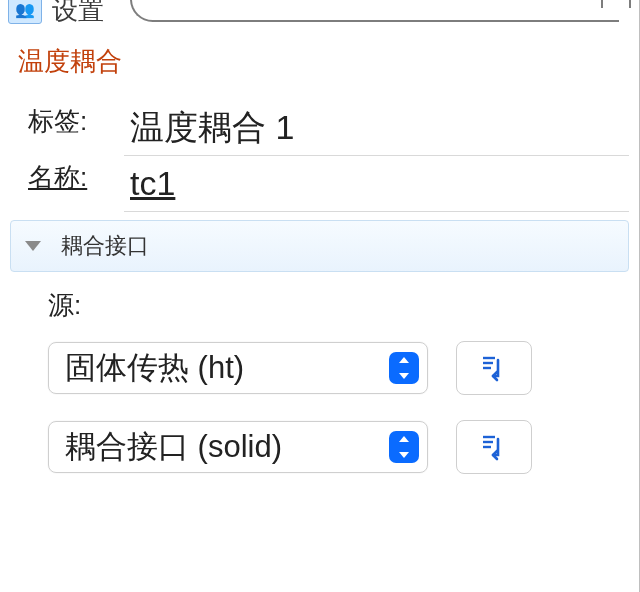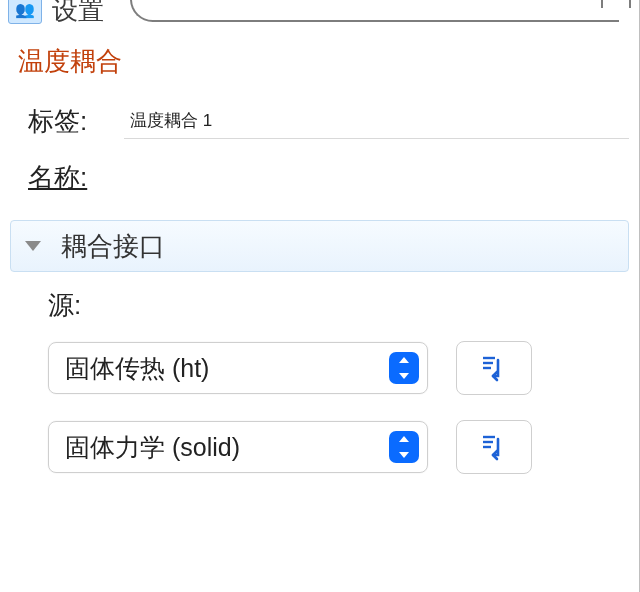--- a/index.html
+++ b/index.html
@@ -80,35 +80,35 @@
     left: 18px;
     font-size: 26px;
     color: #c2410c;
   }
 
   .form-row {
     position: absolute;
     left: 28px;
     right: 10px;
     display: flex;
-    align-items: flex-end;
+    align-items: flex-start;
   }
   .form-row.label-row { top: 104px; }
   .form-row.name-row  { top: 160px; text-decoration: underline; }
 
   .form-label {
     width: 78px;
     text-align: left;
     font-size: 26px;
     color: #222;
   }
   .form-input {
     flex: 1 1 auto;
     margin-left: 18px;
-    font-size: 17px;
+    font-size: 34px;
     font-family: inherit;
     color: #222;
     border: none;
     border-bottom: 1px solid #d9d9d9;
     padding: 4px 6px 8px 6px;
     outline: none;
     background: transparent;
   }
 
   
@@ -127,21 +127,21 @@
     box-sizing: border-box;
   }
   .section .chevron {
     width: 0; height: 0;
     border-left: 8px solid transparent;
     border-right: 8px solid transparent;
     border-top: 10px solid #8a8a8a;
     margin-right: 20px;
   }
   .section-title {
-    font-size: 26px;
+    font-size: 22px;
     color: #333;
   }
 
   .field-block { position: absolute; left: 48px; right: 20px; }
   .source-block { top: 288px; }
   .target-block { top: 420px; }
 
   .field-label {
     font-size: 26px;
     color: #222;
@@ -162,21 +162,21 @@
     border-radius: 8px;
     box-shadow: 0 0 0 1px rgba(0,0,0,0.02), inset 0 1px 0 #fff;
     display: flex;
     align-items: center;
     padding: 0 8px 0 16px;
     box-sizing: border-box;
     background: #ffffff;
   }
   .select-text {
     flex: 1 1 auto;
-    font-size: 25px;
+    font-size: 31px;
     color: #222;
   }
   .select-arrows {
     width: 30px;
     height: 32px;
     border-radius: 7px;
     background: #0a6bff;
     position: relative;
   }
   .select-arrows::before,
@@ -224,20 +224,21 @@
 
   <div class="subtitle">温度耦合</div>
 
   <div class="form-row label-row">
     <div class="form-label">标签:</div>
     <input class="form-input" type="text" value="温度耦合 1" style="">
   </div>
 
   <div class="form-row name-row">
     <div class="form-label">名称:</div>
+    <input class="form-input" type="text" value="tc1" style="">
   </div>
 
   <div class="section">
     <div class="chevron"></div>
     <div class="section-title">耦合接口</div>
   </div>
 
   <div class="field-block source-block">
     <div class="field-label">源:</div>
     <div class="select-row">
@@ -253,21 +254,21 @@
           <path d="M19 6 V22 H14" stroke="#1d62d6" stroke-width="2.6" fill="none" stroke-linecap="round"></path>
           <path d="M14 22 L18 18 M14 22 L18 26" stroke="#1d62d6" stroke-width="2.6" fill="none" stroke-linecap="round"></path>
         </svg>
       </div>
     </div>
   </div>
 
   <div class="field-block target-block">
     <div class="select-row">
       <div class="select">
-        <div class="select-text">固体力学 (solid)</div>
+        <div class="select-text">耦合接口 (solid)</div>
         <div class="select-arrows"></div>
       </div>
       <div class="action-btn">
         <svg width="30" height="28" viewBox="0 0 30 28">
           <path d="M4 4 H16" stroke="#1d62d6" stroke-width="2.4" fill="none"></path>
           <path d="M4 9 H14" stroke="#1d62d6" stroke-width="2.4" fill="none"></path>
           <path d="M4 14 H12" stroke="#1d62d6" stroke-width="2.4" fill="none"></path>
           <path d="M19 6 V22 H14" stroke="#1d62d6" stroke-width="2.6" fill="none" stroke-linecap="round"></path>
           <path d="M14 22 L18 18 M14 22 L18 26" stroke="#1d62d6" stroke-width="2.6" fill="none" stroke-linecap="round"></path>
         </svg>

